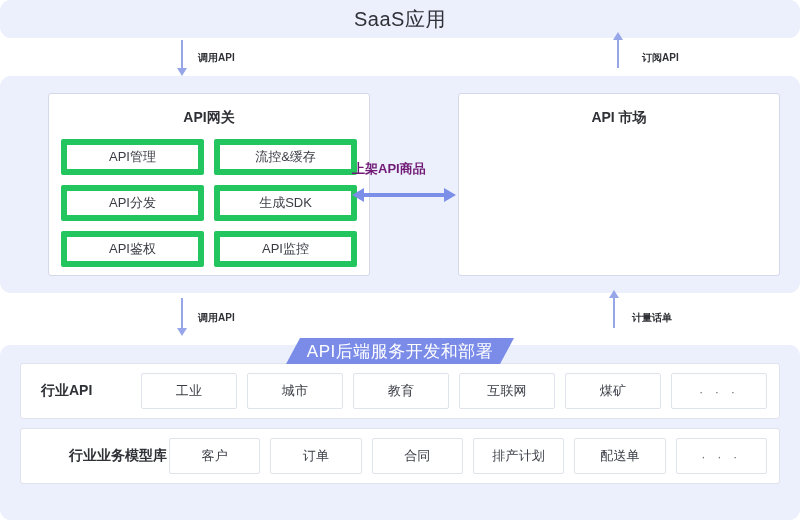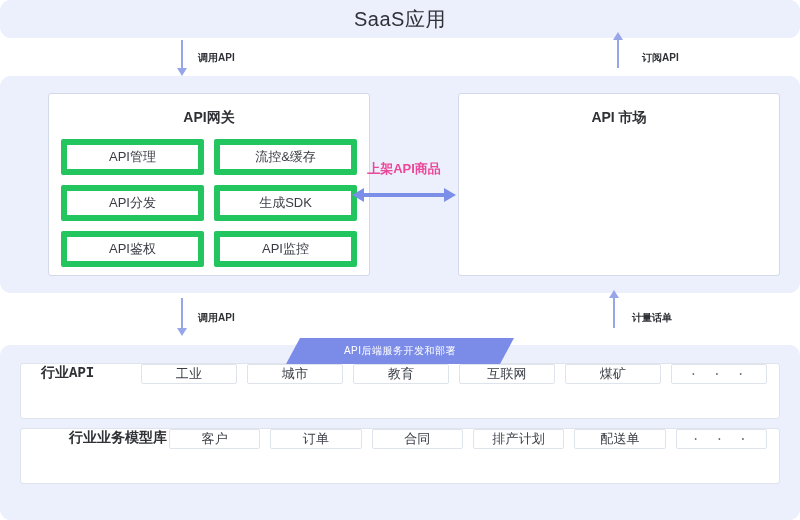--- a/index.html
+++ b/index.html
@@ -103,44 +103,43 @@
   .row-card {
     position: absolute;
     left: 20px;
     width: 760px;
     height: 56px;
     background: #ffffff;
     border: 1px solid #dfe3ec;
     border-radius: 3px;
     box-sizing: border-box;
     display: flex;
-    align-items: flex-start;
+    align-items: center;
     padding: 0 12px;
-    font-family: Liberation Mono, monospace;
   }
   .row-card.row1 { top: 18px; }
   .row-card.row2 { top: 83px; padding-left: 40px; }
 
   .row-label {
     width: 108px;
     flex: 0 0 108px;
     font-size: 14px;
     font-weight: bold;
     color: #2f3136;
     padding-left: 8px;
     box-sizing: border-box;
   }
   .row-cells {
     flex: 1;
     display: grid;
     grid-template-columns: repeat(6, 1fr);
     gap: 10px;
   }
   .row-cell {
-    height: 20px;
+    height: 36px;
     border: 1px solid #dfe3ec;
     border-radius: 2px;
     display: flex;
     align-items: center;
     justify-content: center;
     font-size: 13px;
     color: #3a3d45;
     box-sizing: border-box;
     letter-spacing: 0.2px;
   }
@@ -152,21 +151,21 @@
     left: 286px;
     top: 338px;
     width: 228px;
     height: 26px;
     background: #7b8ce8;
     clip-path: polygon(14px 0, 228px 0, 214px 26px, 0 26px);
     display: flex;
     align-items: center;
     justify-content: center;
     color: #ffffff;
-    font-size: 10px;
+    font-size: 17px;
     letter-spacing: 0.5px;
     z-index: 5;
   }
 
   
   .arrow {
     position: absolute;
     width: 2px;
     background: #97a6e8;
   }
@@ -213,24 +212,23 @@
     border-top: 7px solid transparent;
     border-bottom: 7px solid transparent;
   }
   .biarrow .head-left  { left: 0;  border-right: 12px solid #7b8ee8; }
   .biarrow .head-right { right: 0; border-left: 12px solid #7b8ee8; }
   .biarrow-label {
     position: absolute;
     left: 352px;
     top: 160px;
     width: 104px;
-    text-align: center;
     font-size: 13px;
     font-weight: bold;
-    color: #ec4899;
+    color: #701a75;
     white-space: nowrap;
   }
 </style>
 </head>
 <body>
 
 <div class="canvas">
 
   <div class="band top-band">
     <div class="top-title">SaaS应用</div>

